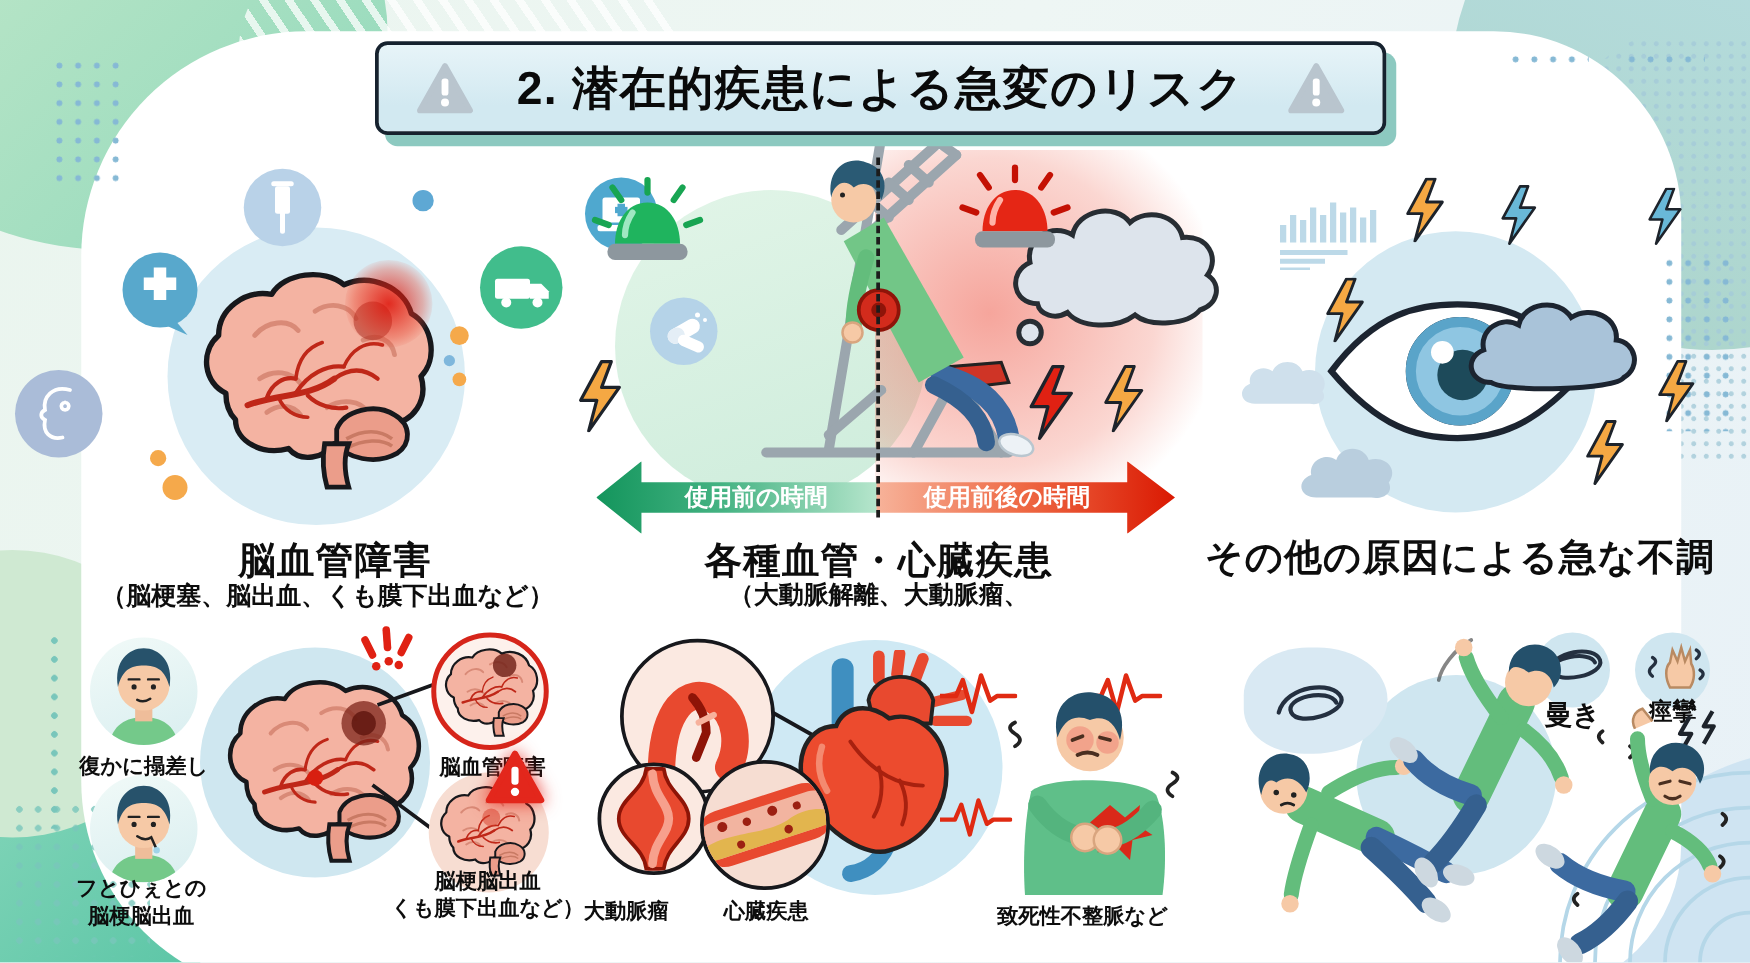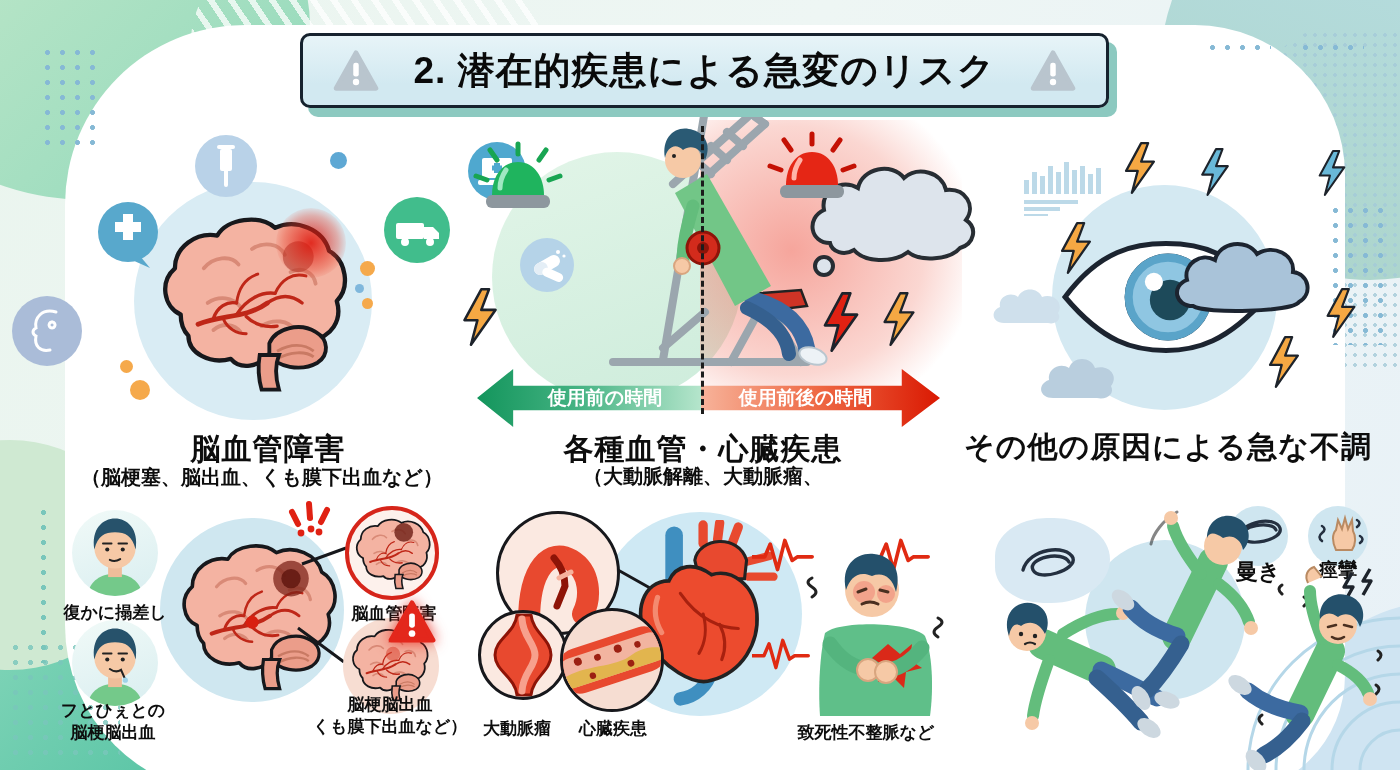--- a/index.html
+++ b/index.html
@@ -396,21 +396,21 @@
             <circle cx="36" cy="42" r="3.4"></circle>
             <circle cx="58" cy="40" r="4"></circle>
             <circle cx="78" cy="42" r="3.2"></circle>
             <circle cx="26" cy="58" r="3.2"></circle>
             <circle cx="66" cy="58" r="3.4"></circle>
           </g>
       </g>
     </svg>
   </div>
 
-  <div class="lbl small-lbl" style="left:517px;top:718px;z-index:6;">大動脈瘤</div>
+  <div class="lbl small-lbl" style="left:501px;top:718px;z-index:6;">大動脈瘤</div>
   <div class="lbl small-lbl" style="left:613px;top:718px;z-index:6;">心臓疾患</div>
 
   <svg class="abs" style="left:752px;top:536px;z-index:6;" width="62" height="38" viewBox="0 0 68 40">
       <use href="#sym-ekg"></use>
     </svg>
   <svg class="abs" style="left:868px;top:536px;z-index:6;" width="62" height="38" viewBox="0 0 68 40">
       <use href="#sym-ekg"></use>
     </svg>
   <svg class="abs" style="left:752px;top:636px;z-index:6;" width="58" height="36" viewBox="0 0 68 40">
       <use href="#sym-ekg"></use>

